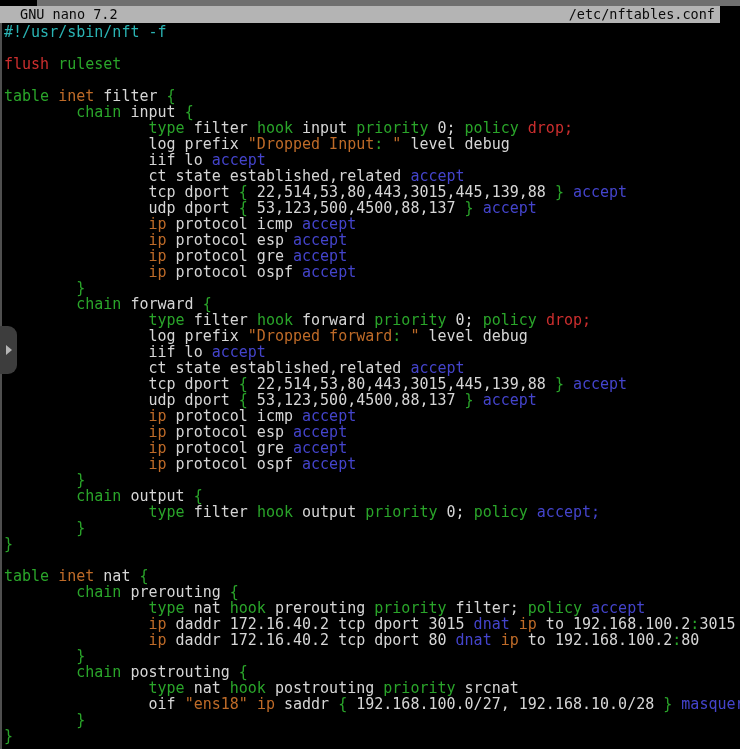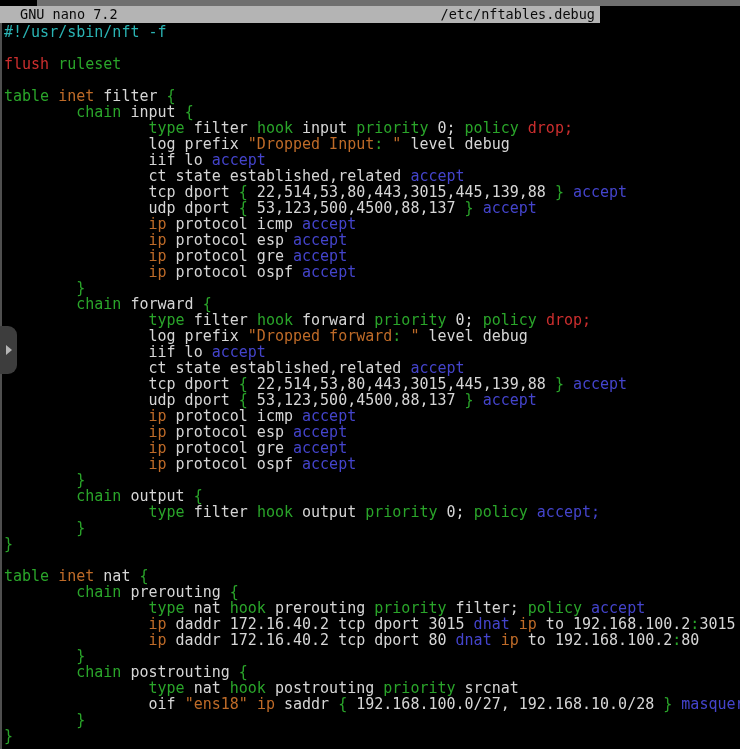--- a/index.html
+++ b/index.html
@@ -9,21 +9,21 @@
     font-family:"DejaVu Sans Mono","Liberation Mono",monospace;
   }
   .top-strip{
     position:absolute;top:0;left:0;width:740px;height:6px;
     background:var(--top_strip,#6f6f6f);
   }
   .top-notch{
     position:absolute;top:0;left:0;width:37px;height:6px;background:#000;
   }
   .titlebar{
-    position:absolute;top:6px;left:0;width:600px;height:17px;
+    position:absolute;top:6px;left:0;width:720px;height:17px;
     background:var(--titlebar_bg,#b4b4b4);color:var(--titlebar_text,#0a0a0a);
     display:flex;justify-content:space-between;align-items:center;
     box-sizing:border-box;padding:0 5px 0 20px;
     font-size:13.5px;line-height:17px;white-space:pre;
   }
   .left-border{
     position:absolute;top:23px;left:0;width:2px;height:726px;
     background:var(--left_border,#4f4f4f);
   }
   .editor{
@@ -50,21 +50,21 @@
 </style>
 </head>
 <body>
 
 <div class="top-strip">
   <div class="top-notch"></div>
 </div>
 
 <div class="titlebar">
   <span>GNU nano 7.2</span>
-  <span>/etc/nftables.debug</span>
+  <span>/etc/nftables.conf</span>
 </div>
 
 <div class="left-border"></div>
 
 <pre class="editor" id="editor"><div class="line"><span class="tk-c">#!/usr/sbin/nft -f</span></div><div class="line"></div><div class="line"><span class="tk-r">flush</span><span class="tk-d"> </span><span class="tk-g">ruleset</span></div><div class="line"></div><div class="line"><span class="tk-g">table</span><span class="tk-d"> </span><span class="tk-o">inet</span><span class="tk-d"> filter </span><span class="tk-g">{</span></div><div class="line"><span class="tk-d">        </span><span class="tk-g">chain</span><span class="tk-d"> input </span><span class="tk-g">{</span></div><div class="line"><span class="tk-d">                </span><span class="tk-g">type</span><span class="tk-d"> filter </span><span class="tk-g">hook</span><span class="tk-d"> input </span><span class="tk-g">priority</span><span class="tk-d"> 0; </span><span class="tk-g">policy</span><span class="tk-d"> </span><span class="tk-r">drop;</span></div><div class="line"><span class="tk-d">                log prefix </span><span class="tk-o">"Dropped Input</span><span class="tk-g">:</span><span class="tk-o"> "</span><span class="tk-d"> level debug</span></div><div class="line"><span class="tk-d">                iif lo </span><span class="tk-b">accept</span></div><div class="line"><span class="tk-d">                ct state established,related </span><span class="tk-b">accept</span></div><div class="line"><span class="tk-d">                tcp dport </span><span class="tk-g">{</span><span class="tk-d"> 22,514,53,80,443,3015,445,139,88 </span><span class="tk-g">}</span><span class="tk-d"> </span><span class="tk-b">accept</span></div><div class="line"><span class="tk-d">                udp dport </span><span class="tk-g">{</span><span class="tk-d"> 53,123,500,4500,88,137 </span><span class="tk-g">}</span><span class="tk-d"> </span><span class="tk-b">accept</span></div><div class="line"><span class="tk-d">                </span><span class="tk-o">ip</span><span class="tk-d"> protocol icmp </span><span class="tk-b">accept</span></div><div class="line"><span class="tk-d">                </span><span class="tk-o">ip</span><span class="tk-d"> protocol esp </span><span class="tk-b">accept</span></div><div class="line"><span class="tk-d">                </span><span class="tk-o">ip</span><span class="tk-d"> protocol gre </span><span class="tk-b">accept</span></div><div class="line"><span class="tk-d">                </span><span class="tk-o">ip</span><span class="tk-d"> protocol ospf </span><span class="tk-b">accept</span></div><div class="line"><span class="tk-d">        </span><span class="tk-g">}</span></div><div class="line"><span class="tk-d">        </span><span class="tk-g">chain</span><span class="tk-d"> forward </span><span class="tk-g">{</span></div><div class="line"><span class="tk-d">                </span><span class="tk-g">type</span><span class="tk-d"> filter </span><span class="tk-g">hook</span><span class="tk-d"> forward </span><span class="tk-g">priority</span><span class="tk-d"> 0; </span><span class="tk-g">policy</span><span class="tk-d"> </span><span class="tk-r">drop;</span></div><div class="line"><span class="tk-d">                log prefix </span><span class="tk-o">"Dropped forward</span><span class="tk-g">:</span><span class="tk-o"> "</span><span class="tk-d"> level debug</span></div><div class="line"><span class="tk-d">                iif lo </span><span class="tk-b">accept</span></div><div class="line"><span class="tk-d">                ct state established,related </span><span class="tk-b">accept</span></div><div class="line"><span class="tk-d">                tcp dport </span><span class="tk-g">{</span><span class="tk-d"> 22,514,53,80,443,3015,445,139,88 </span><span class="tk-g">}</span><span class="tk-d"> </span><span class="tk-b">accept</span></div><div class="line"><span class="tk-d">                udp dport </span><span class="tk-g">{</span><span class="tk-d"> 53,123,500,4500,88,137 </span><span class="tk-g">}</span><span class="tk-d"> </span><span class="tk-b">accept</span></div><div class="line"><span class="tk-d">                </span><span class="tk-o">ip</span><span class="tk-d"> protocol icmp </span><span class="tk-b">accept</span></div><div class="line"><span class="tk-d">                </span><span class="tk-o">ip</span><span class="tk-d"> protocol esp </span><span class="tk-b">accept</span></div><div class="line"><span class="tk-d">                </span><span class="tk-o">ip</span><span class="tk-d"> protocol gre </span><span class="tk-b">accept</span></div><div class="line"><span class="tk-d">                </span><span class="tk-o">ip</span><span class="tk-d"> protocol ospf </span><span class="tk-b">accept</span></div><div class="line"><span class="tk-d">        </span><span class="tk-g">}</span></div><div class="line"><span class="tk-d">        </span><span class="tk-g">chain</span><span class="tk-d"> output </span><span class="tk-g">{</span></div><div class="line"><span class="tk-d">                </span><span class="tk-g">type</span><span class="tk-d"> filter </span><span class="tk-g">hook</span><span class="tk-d"> output </span><span class="tk-g">priority</span><span class="tk-d"> 0; </span><span class="tk-g">policy</span><span class="tk-d"> </span><span class="tk-b">accept;</span></div><div class="line"><span class="tk-d">        </span><span class="tk-g">}</span></div><div class="line"><span class="tk-g">}</span></div><div class="line"></div><div class="line"><span class="tk-g">table</span><span class="tk-d"> </span><span class="tk-o">inet</span><span class="tk-d"> nat </span><span class="tk-g">{</span></div><div class="line"><span class="tk-d">        </span><span class="tk-g">chain</span><span class="tk-d"> prerouting </span><span class="tk-g">{</span></div><div class="line"><span class="tk-d">                </span><span class="tk-g">type</span><span class="tk-d"> nat </span><span class="tk-g">hook</span><span class="tk-d"> prerouting </span><span class="tk-g">priority</span><span class="tk-d"> filter; </span><span class="tk-g">policy</span><span class="tk-d"> </span><span class="tk-b">accept</span></div><div class="line"><span class="tk-d">                </span><span class="tk-o">ip</span><span class="tk-d"> daddr 172.16.40.2 tcp dport 3015 </span><span class="tk-b">dnat</span><span class="tk-d"> </span><span class="tk-o">ip</span><span class="tk-d"> to 192.168.100.2</span><span class="tk-g">:</span><span class="tk-d">3015</span></div><div class="line"><span class="tk-d">                </span><span class="tk-o">ip</span><span class="tk-d"> daddr 172.16.40.2 tcp dport 80 </span><span class="tk-b">dnat</span><span class="tk-d"> </span><span class="tk-o">ip</span><span class="tk-d"> to 192.168.100.2</span><span class="tk-g">:</span><span class="tk-d">80</span></div><div class="line"><span class="tk-d">        </span><span class="tk-g">}</span></div><div class="line"><span class="tk-d">        </span><span class="tk-g">chain</span><span class="tk-d"> postrouting </span><span class="tk-g">{</span></div><div class="line"><span class="tk-d">                </span><span class="tk-g">type</span><span class="tk-d"> nat </span><span class="tk-g">hook</span><span class="tk-d"> postrouting </span><span class="tk-g">priority</span><span class="tk-d"> srcnat</span></div><div class="line"><span class="tk-d">                oif </span><span class="tk-o">"ens18"</span><span class="tk-d"> </span><span class="tk-o">ip</span><span class="tk-d"> saddr </span><span class="tk-g">{</span><span class="tk-d"> 192.168.100.0/27, 192.168.10.0/28 </span><span class="tk-g">}</span><span class="tk-d"> </span><span class="tk-b">masquerade</span></div><div class="line"><span class="tk-d">        </span><span class="tk-g">}</span></div><div class="line"><span class="tk-g">}</span></div></pre>
 
 <div class="handle">
   <span class="handle-arrow"></span>
 </div>
 

